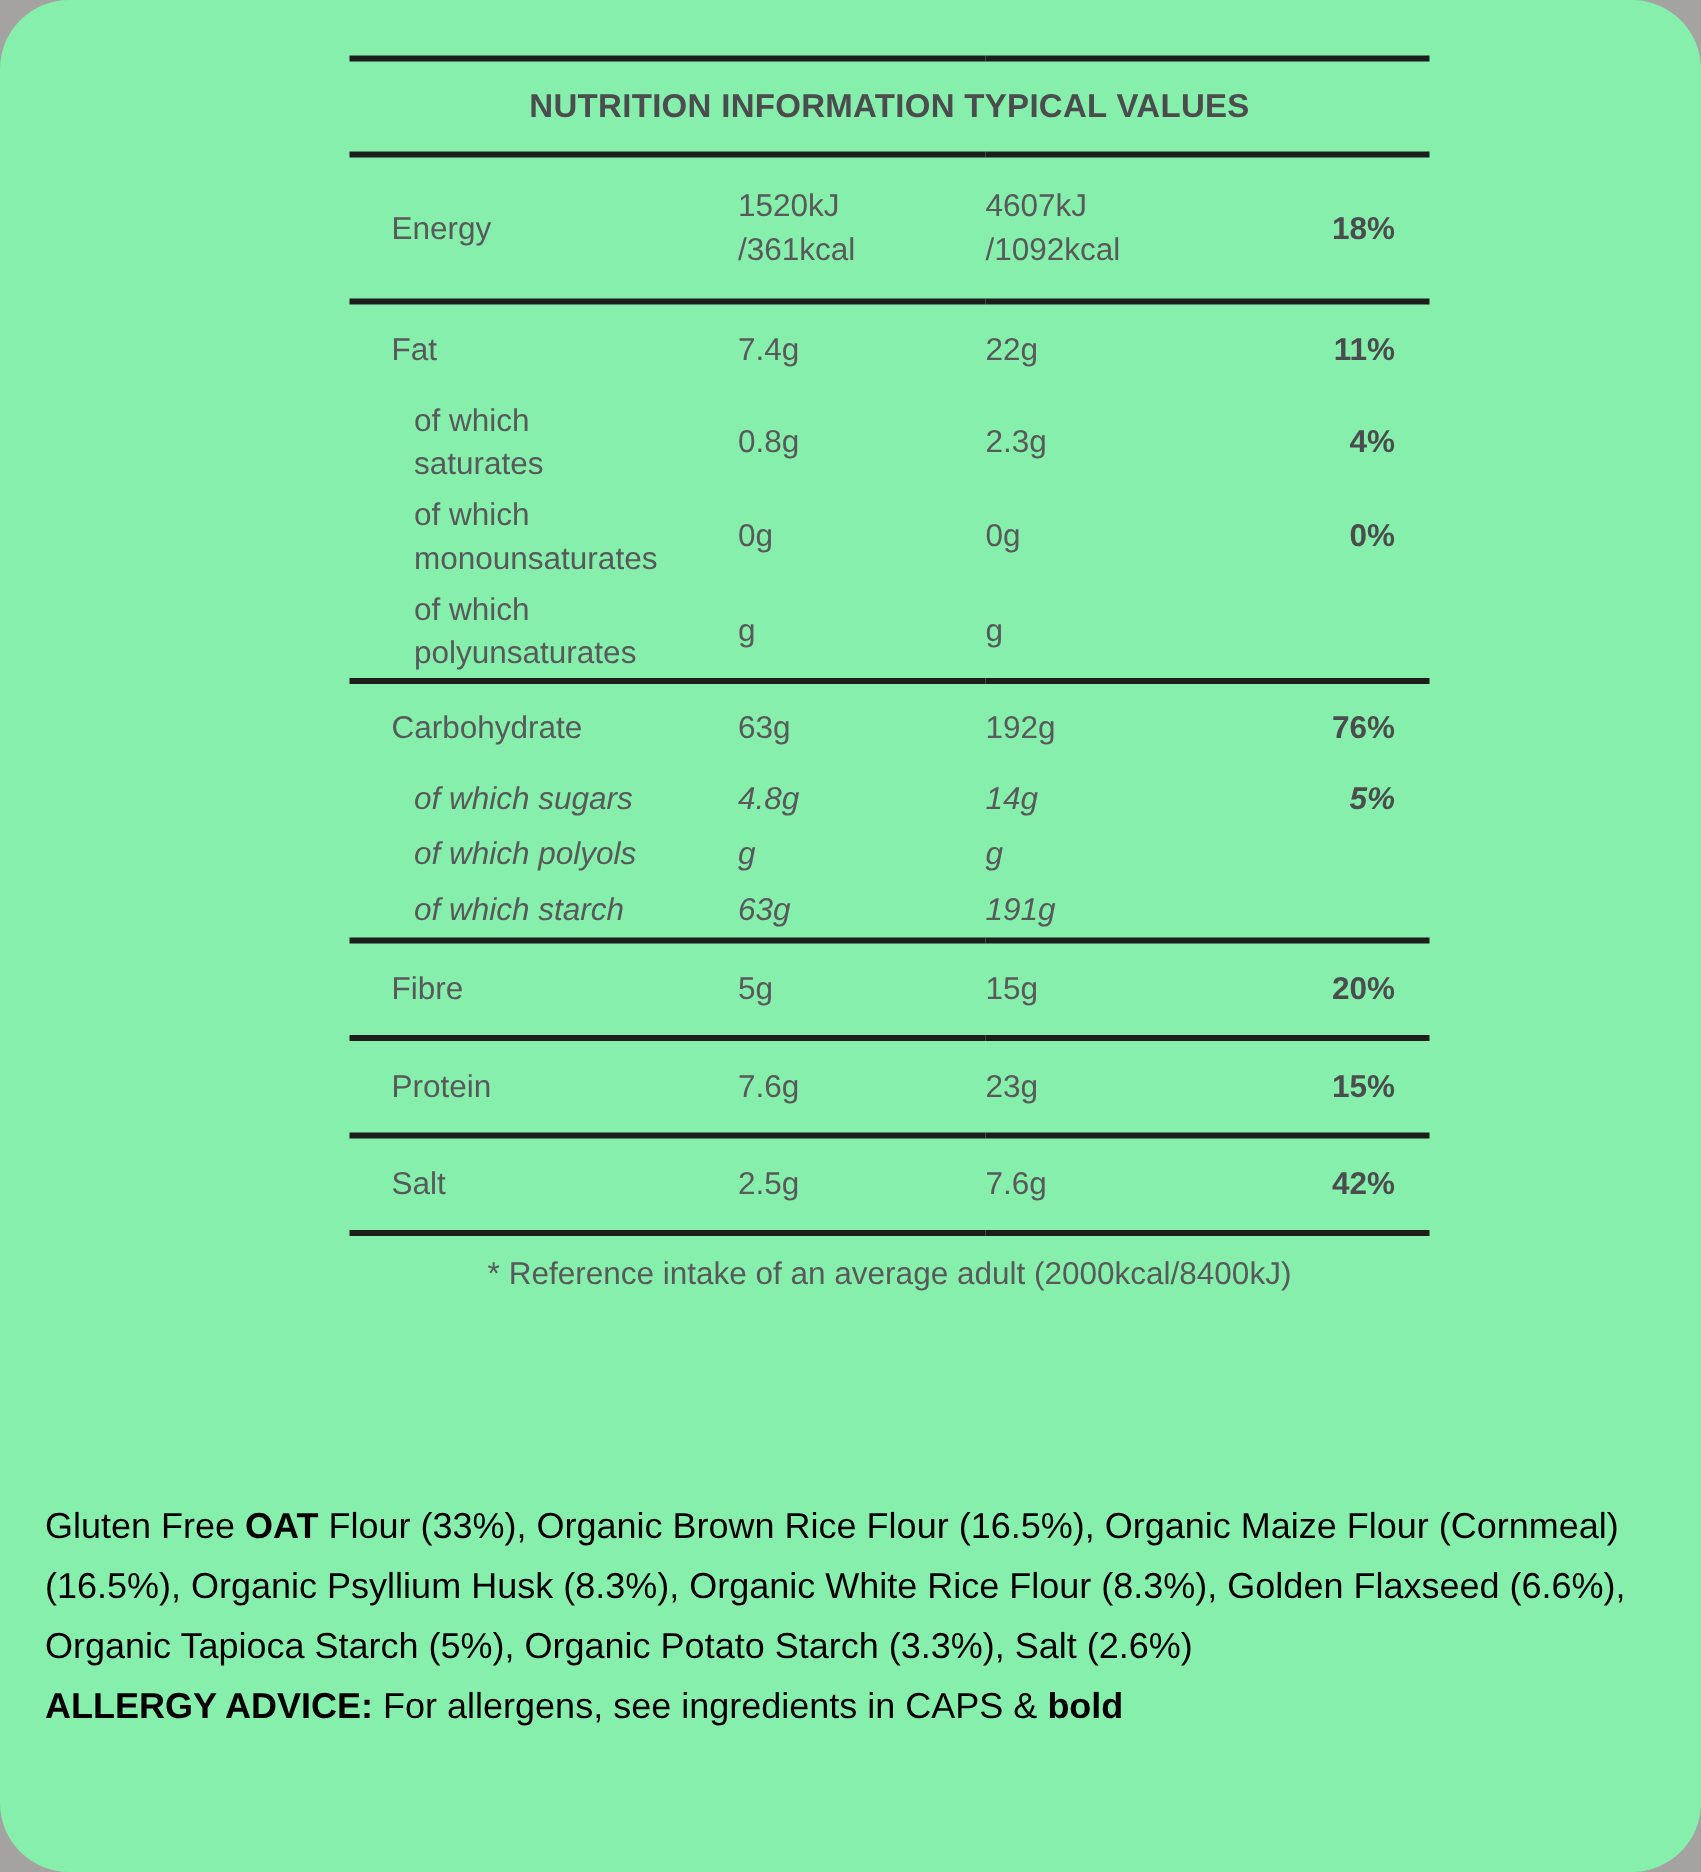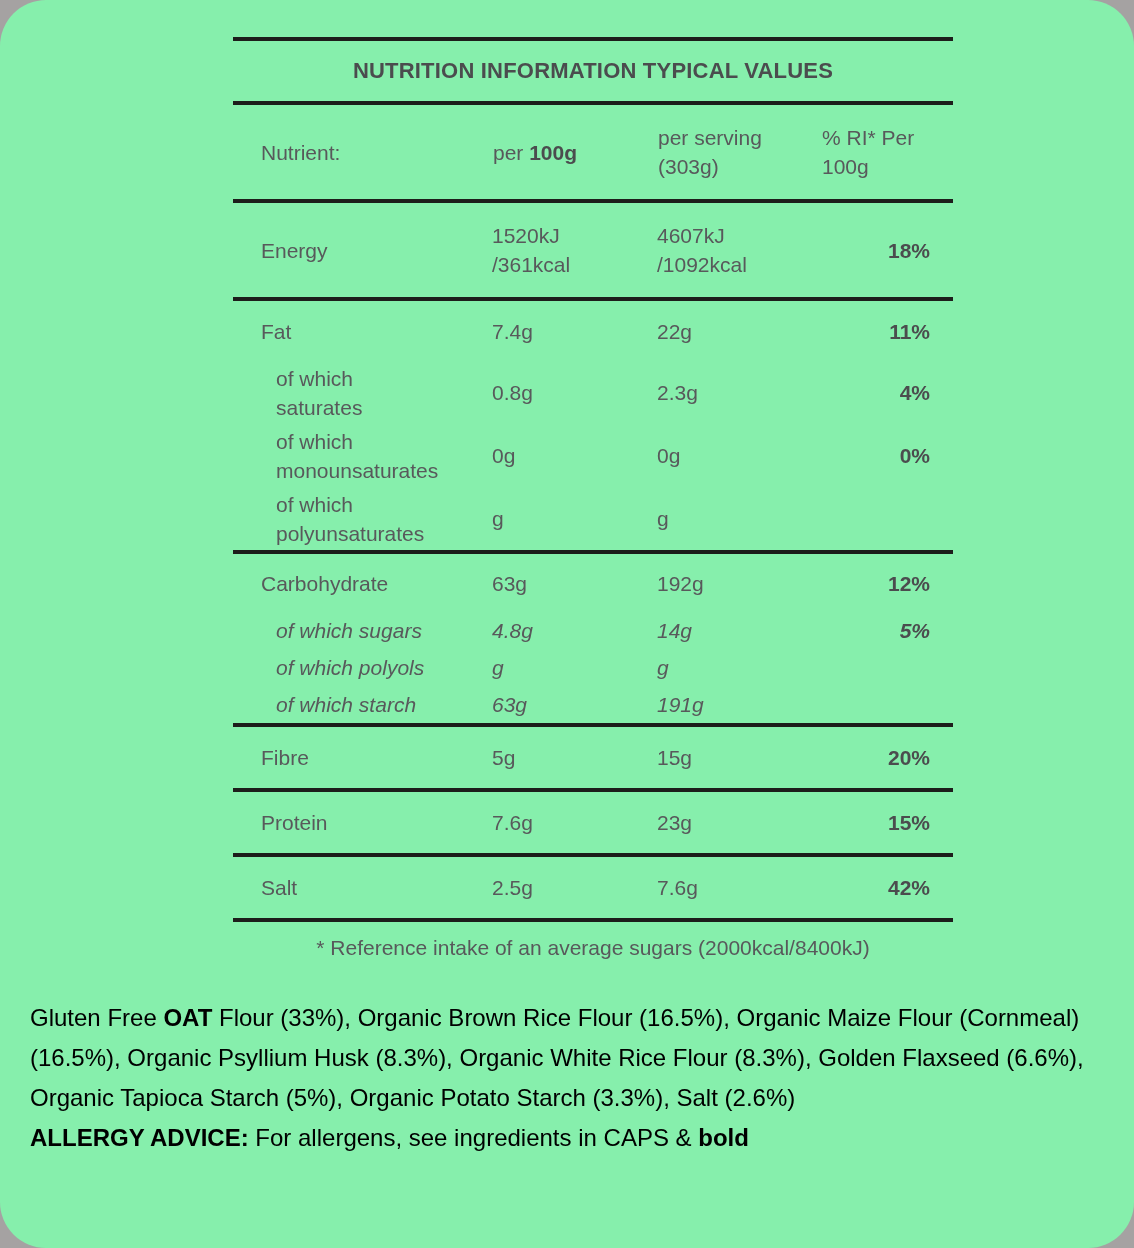--- a/index.html
+++ b/index.html
@@ -85,29 +85,20 @@
           <col class="c2">
           <col class="c3">
           <col class="c4">
         </colgroup>
 
       <tbody>
           <tr class="title-row">
         <th colspan="4">NUTRITION INFORMATION TYPICAL VALUES</th>
       </tr>
 
-      <tr class="head-row">
-        <th class="c1">Nutrient:</th>
-        <th class="c2"><span>per </span><b>100g</b></th>
-        <th class="c3">
-              <span class="l">per serving</span>
-              <span class="l">(303g)</span>
-            </th>
-        <th class="c4"><span class="ri-head"><span class="l">% RI* Per</span><span class="l">100g</span></span></th>
-      </tr>
 
       <tr class="main end h94">
         <td class="c1">
               <span class="l">Energy</span>
               <span class="l"></span>
             </td>
         <td class="c2">
               <span class="l">1520kJ</span>
               <span class="l">/361kcal</span>
             </td>
@@ -178,21 +169,21 @@
         <td class="c1">
               <span class="l">Carbohydrate</span>
               <span class="l"></span>
             </td>
         <td class="c2">
               <span class="l">63g</span>
             </td>
         <td class="c3">
               <span class="l">192g</span>
             </td>
-        <td class="c4">12%</td>
+        <td class="c4">76%</td>
       </tr>
 
       <tr class="sub h37">
         <td class="c1">
               <span class="l">of which sugars</span>
             </td>
         <td class="c2">
               <span class="l">4.8g</span>
             </td>
         <td class="c3">
@@ -261,21 +252,21 @@
               <span class="l">2.5g</span>
             </td>
         <td class="c3">
               <span class="l">7.6g</span>
             </td>
         <td class="c4">42%</td>
       </tr>
     </tbody>
       </table>
 
-    <div class="footnote">* Reference intake of an average sugars (2000kcal/8400kJ)</div>
+    <div class="footnote">* Reference intake of an average adult (2000kcal/8400kJ)</div>
   </div>
 
   <div class="ingredients">
     <div><span>Gluten Free </span><span class="ing-bold">OAT</span><span> Flour (33%), Organic Brown Rice Flour (16.5%), Organic Maize Flour (Cornmeal) (16.5%), Organic Psyllium Husk (8.3%), Organic White Rice Flour (8.3%), Golden Flaxseed (6.6%), Organic Tapioca Starch (5%), Organic Potato Starch (3.3%), Salt (2.6%)</span></div>
     <div><span class="allergy-heading">ALLERGY ADVICE:</span><span> For allergens, see ingredients in CAPS &amp; </span><span class="allergy-bold">bold</span></div>
   </div>
 
 </div>
 
 </body></html>

